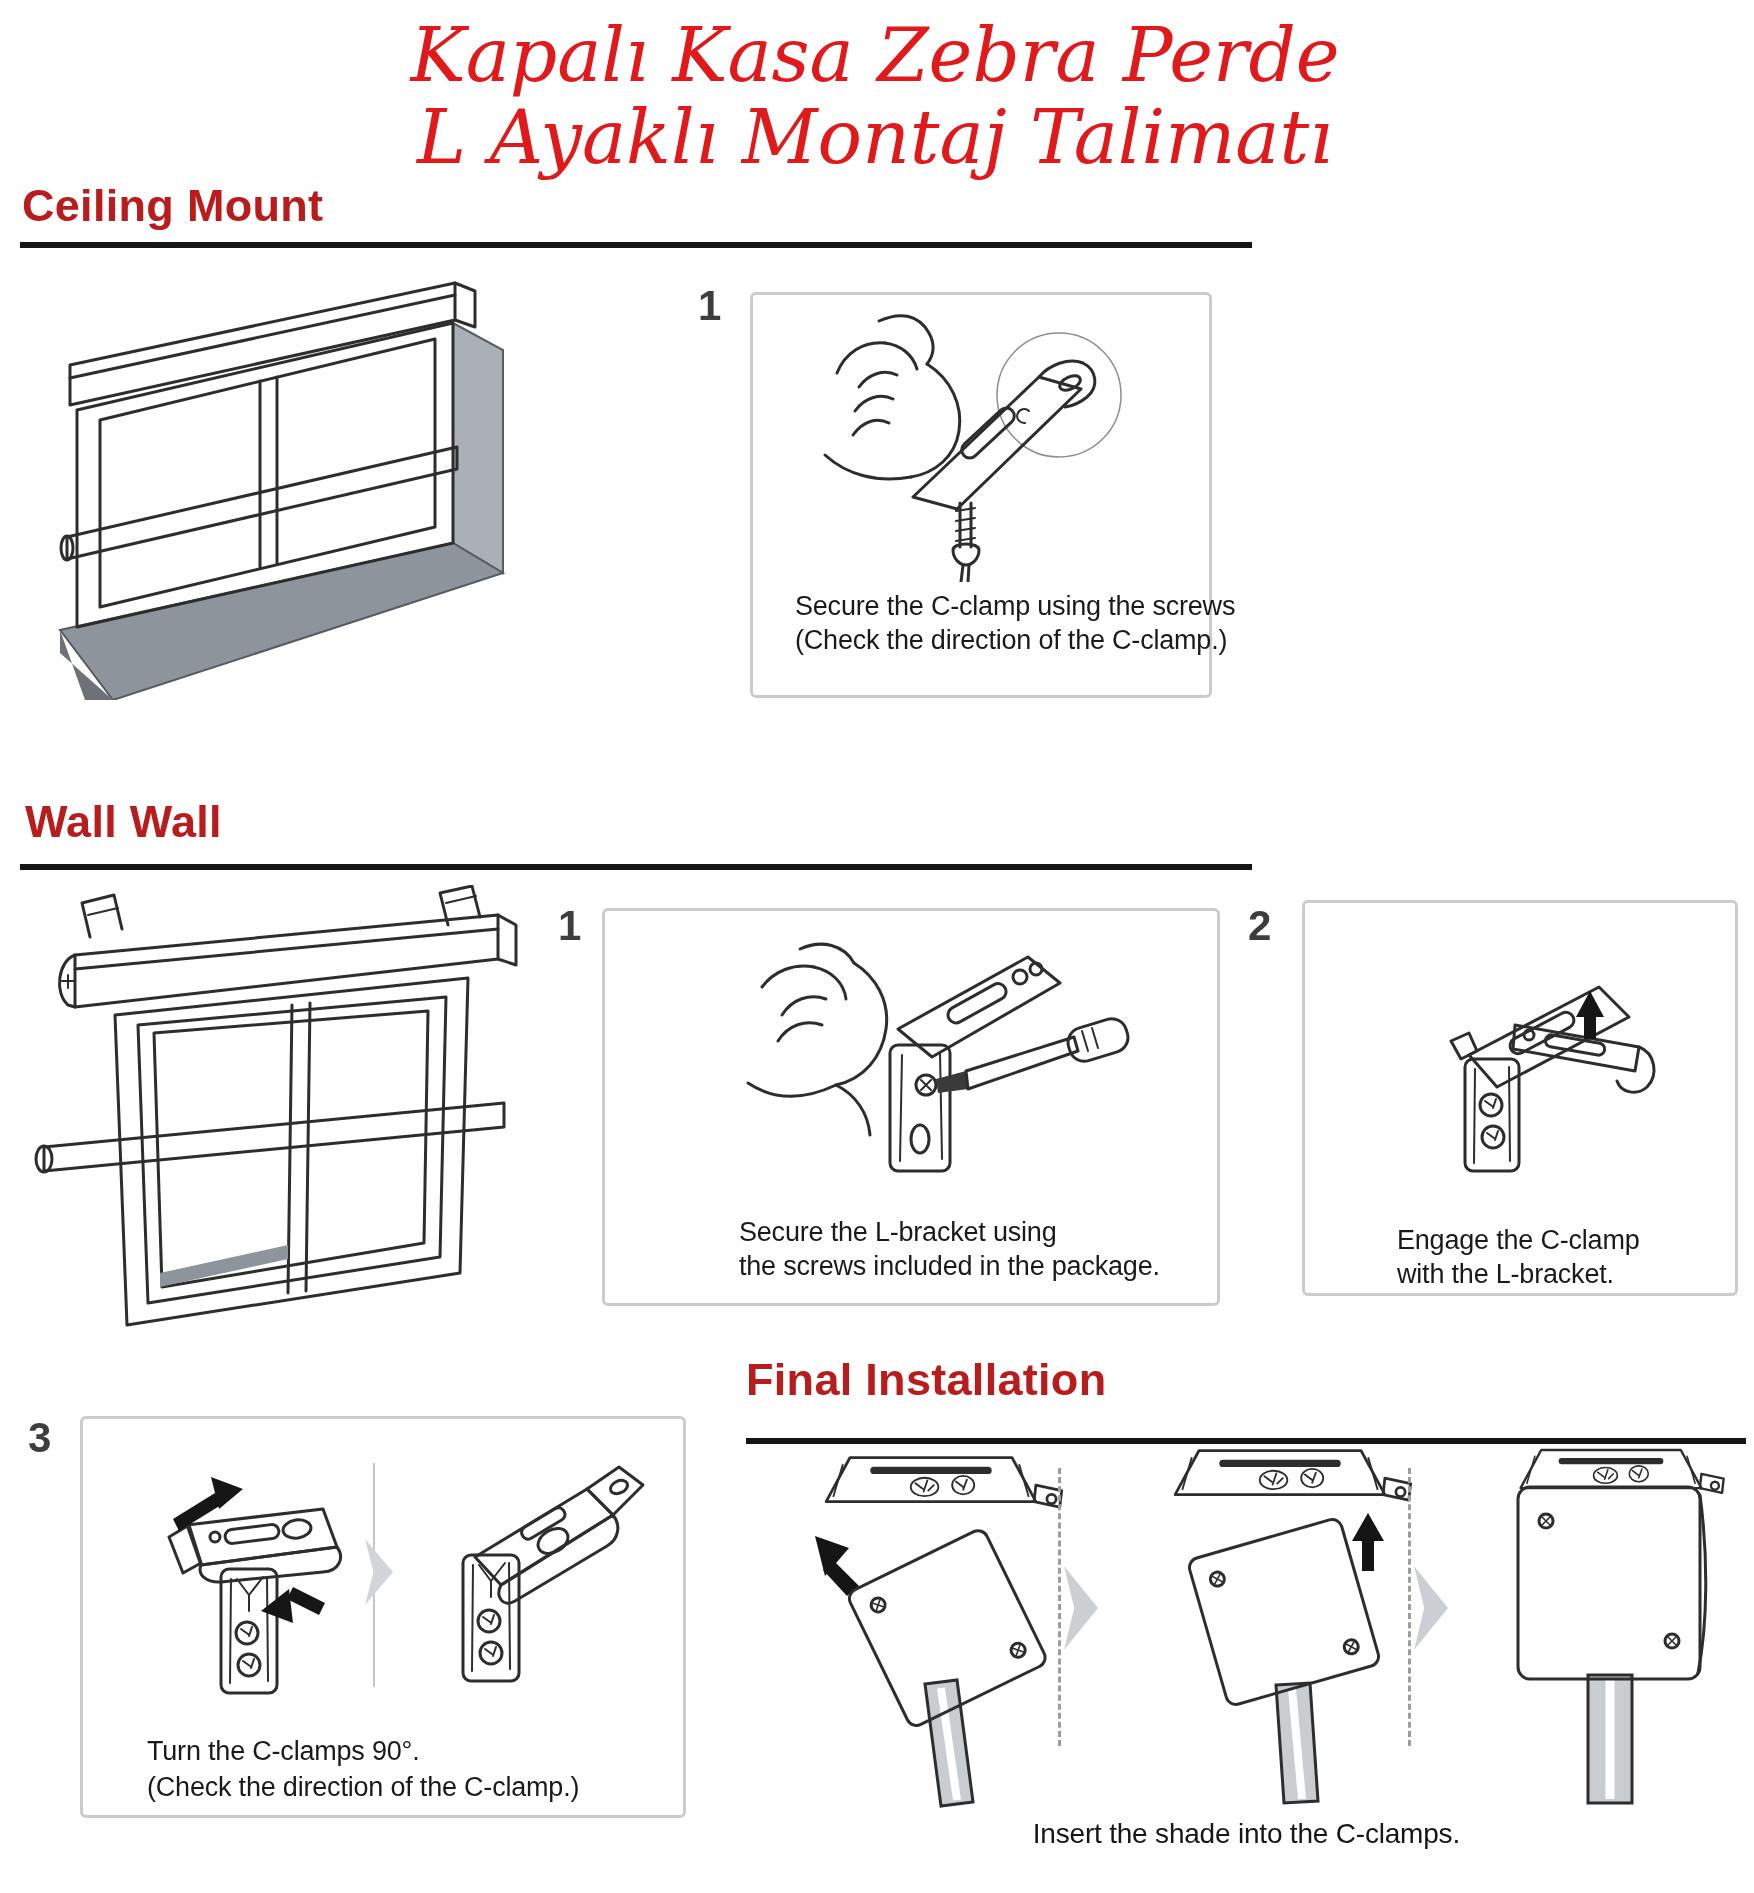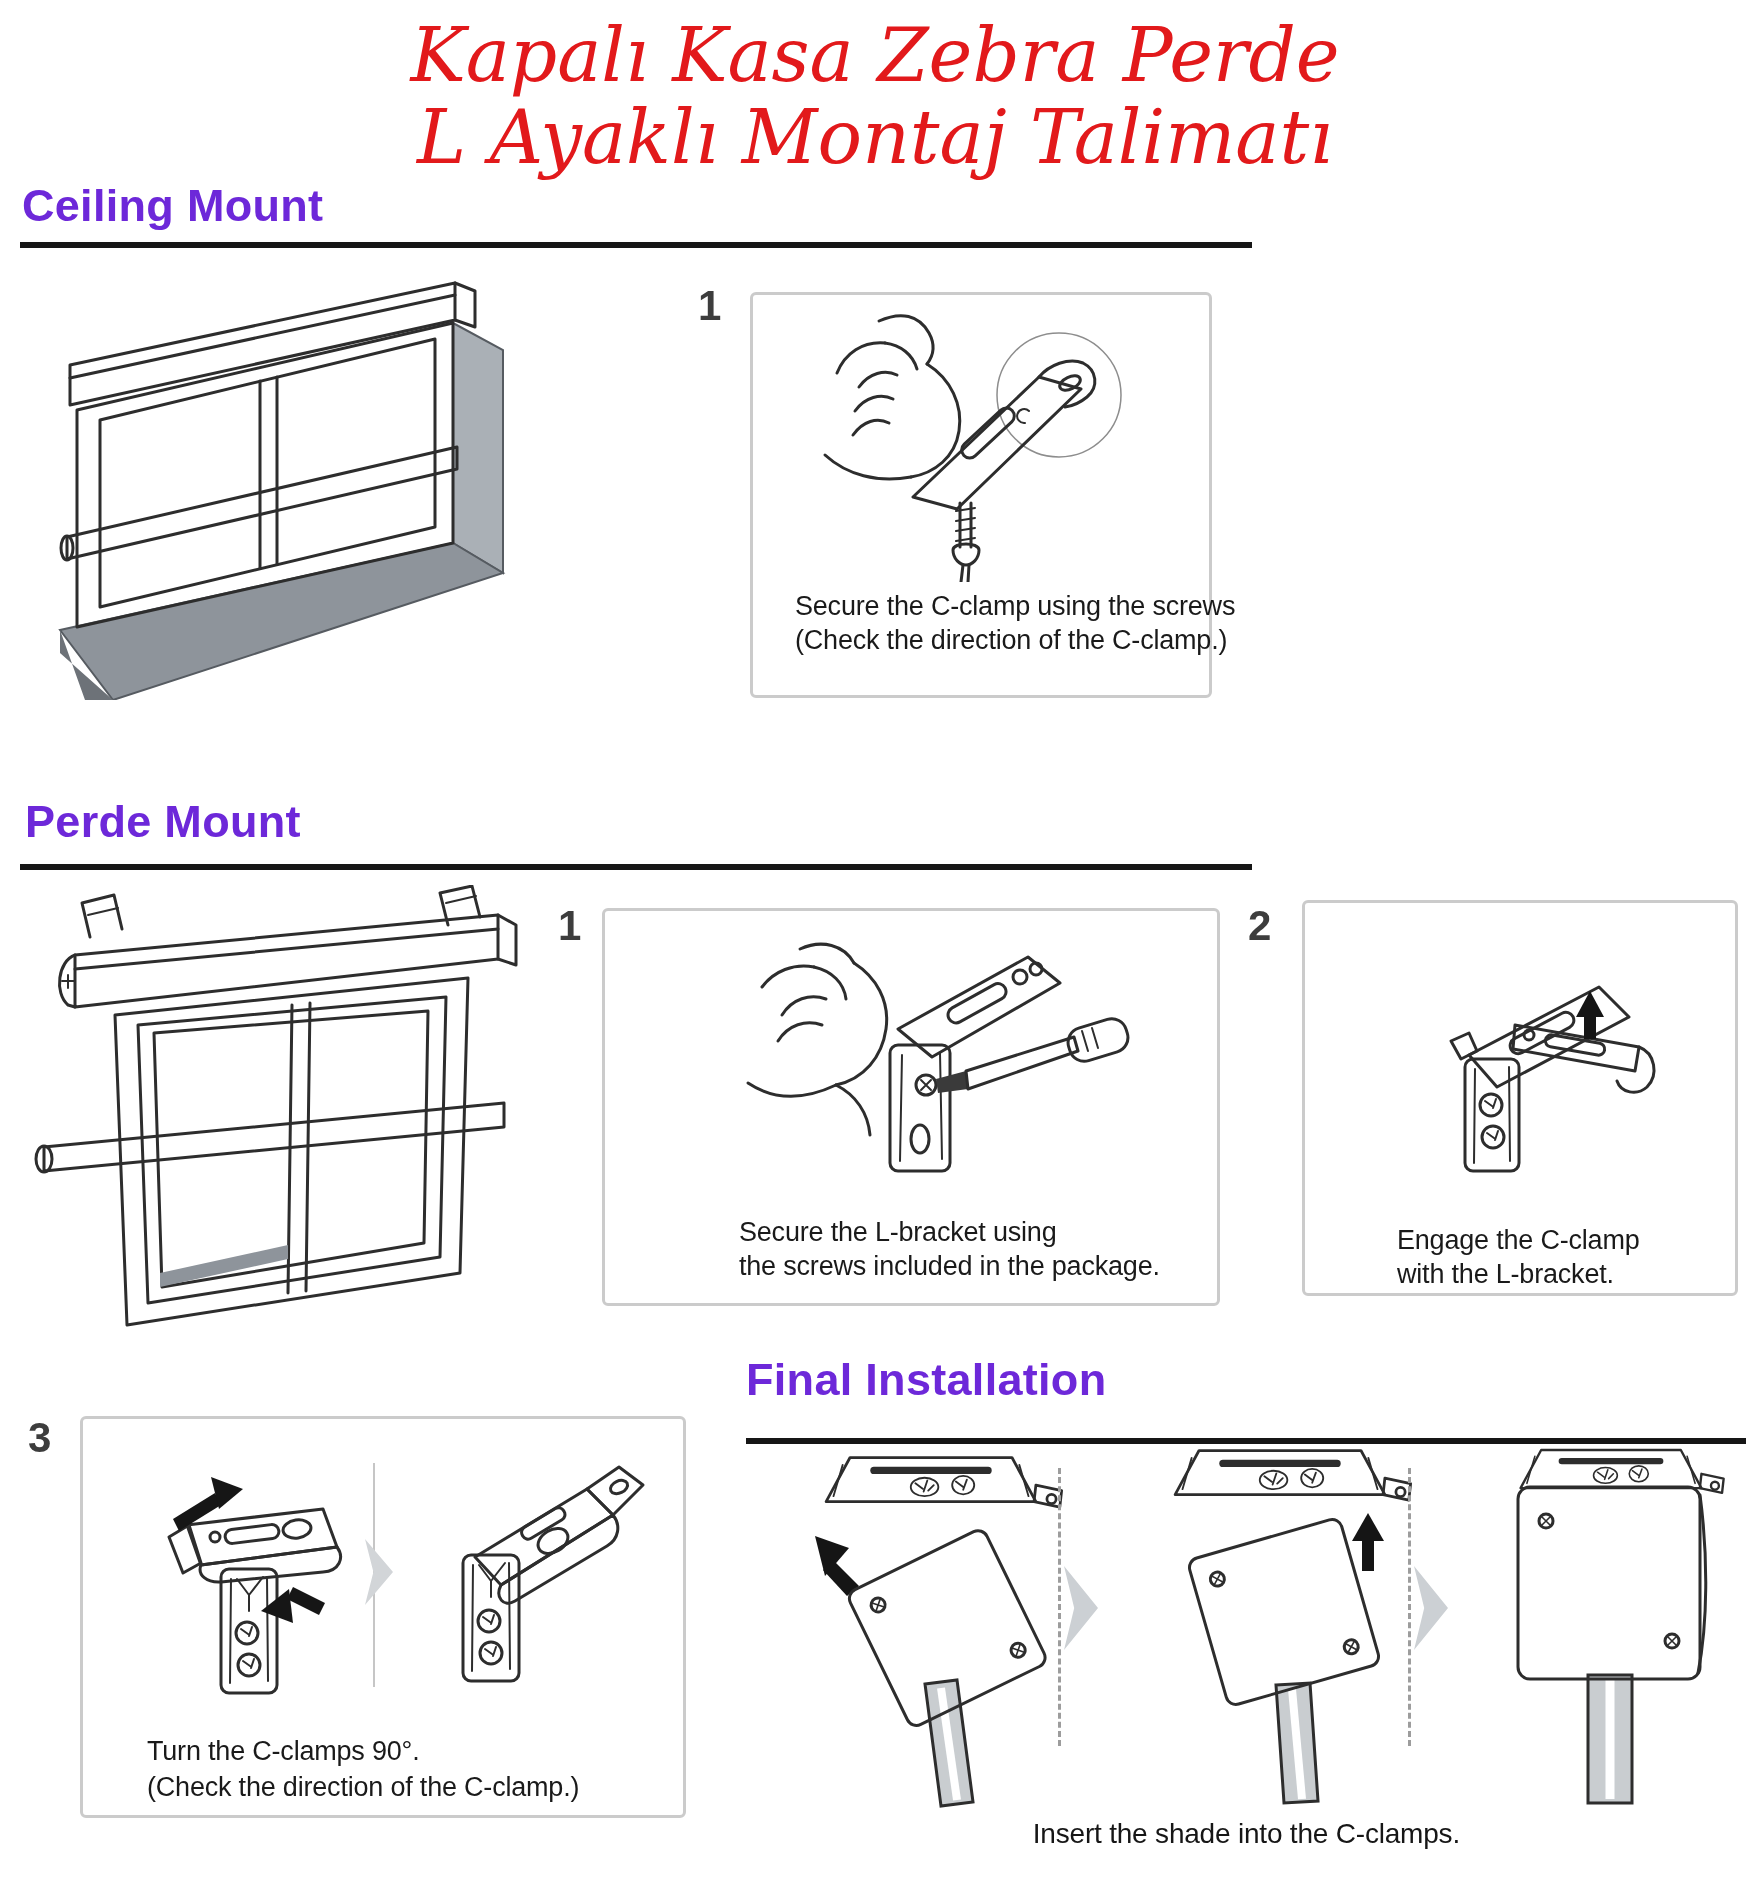--- a/index.html
+++ b/index.html
@@ -2,21 +2,21 @@
 <html><head>
 <meta charset="utf-8">
 <style>
   *{margin:0;padding:0;box-sizing:border-box}
   html,body{background:#fff}
   .page{position:relative;width:1754px;height:1893px;background:#fff;
         font-family:"Liberation Sans",sans-serif;overflow:hidden;color:#191919}
   .title-line{position:absolute;left:400px;width:950px;text-align:center;
         font-family:"DejaVu Serif",serif;font-style:italic;font-size:74px;
         line-height:82px;color:#e2191b;white-space:nowrap}
-  .h2{position:absolute;font-size:45px;font-weight:700;color:#6d28d9;letter-spacing:.3px;white-space:nowrap}
+  .h2{position:absolute;font-size:45px;font-weight:700;color:#b91c1c;letter-spacing:.3px;white-space:nowrap}
   .rule{position:absolute;height:6px;background:#161616}
   .stepnum{position:absolute;font-size:42px;font-weight:700;color:#3d3d3d}
   .card{position:absolute;background:#fff;border:3px solid #cbcbcb;border-radius:6px}
   .cap{position:absolute;font-size:27px;line-height:34px;color:#1a1a1a;letter-spacing:-.2px;white-space:nowrap}
   .cap3{line-height:36px}
   .final-cap{position:absolute;left:1000px;top:1818px;width:460px;text-align:right;
         font-size:28px;color:#161616;letter-spacing:-.2px}
   .la{stroke:#2d2d2d;stroke-width:3;fill:none;stroke-linecap:round;stroke-linejoin:round}
   .dashdiv{position:absolute;width:0;border-left:3px dashed #9d9d9d;height:278px}
   .chev{position:absolute;width:34px;height:84px;background:#ccd0d4;
@@ -107,21 +107,21 @@
         <line x1="150" y1="258" x2="148" y2="275"></line>
         <line x1="156" y1="258" x2="155" y2="275"></line>
       </g>
     </svg>
     <div class="cap" style="left:42px;top:294px">
       <div>Secure the C-clamp using the screws</div>
       <div>(Check the direction of the C-clamp.)</div>
     </div>
   </div>
 
-  <div class="h2" style="left:25px;top:796px">Perde Mount</div>
+  <div class="h2" style="left:25px;top:796px">Wall Wall</div>
   <div class="rule" style="left:20px;top:864px;width:1232px"></div>
 
   <svg style="left:30px;top:885px" width="500" height="455" viewBox="0 0 500 455">
     <g class="la" fill="#fff">
       <polyline points="60,52 52,18 84,10 92,44"></polyline>
       <line x1="58" y1="30" x2="88" y2="23" stroke-width="2"></line>
       <polyline points="418,40 410,8 442,1 450,32"></polyline>
       <line x1="416" y1="18" x2="446" y2="11" stroke-width="2"></line>
       <polygon points="45,70 468,30 468,74 45,122"></polygon>
       <path d="M45,70 C28,76 24,108 38,120 L45,122"></path>

